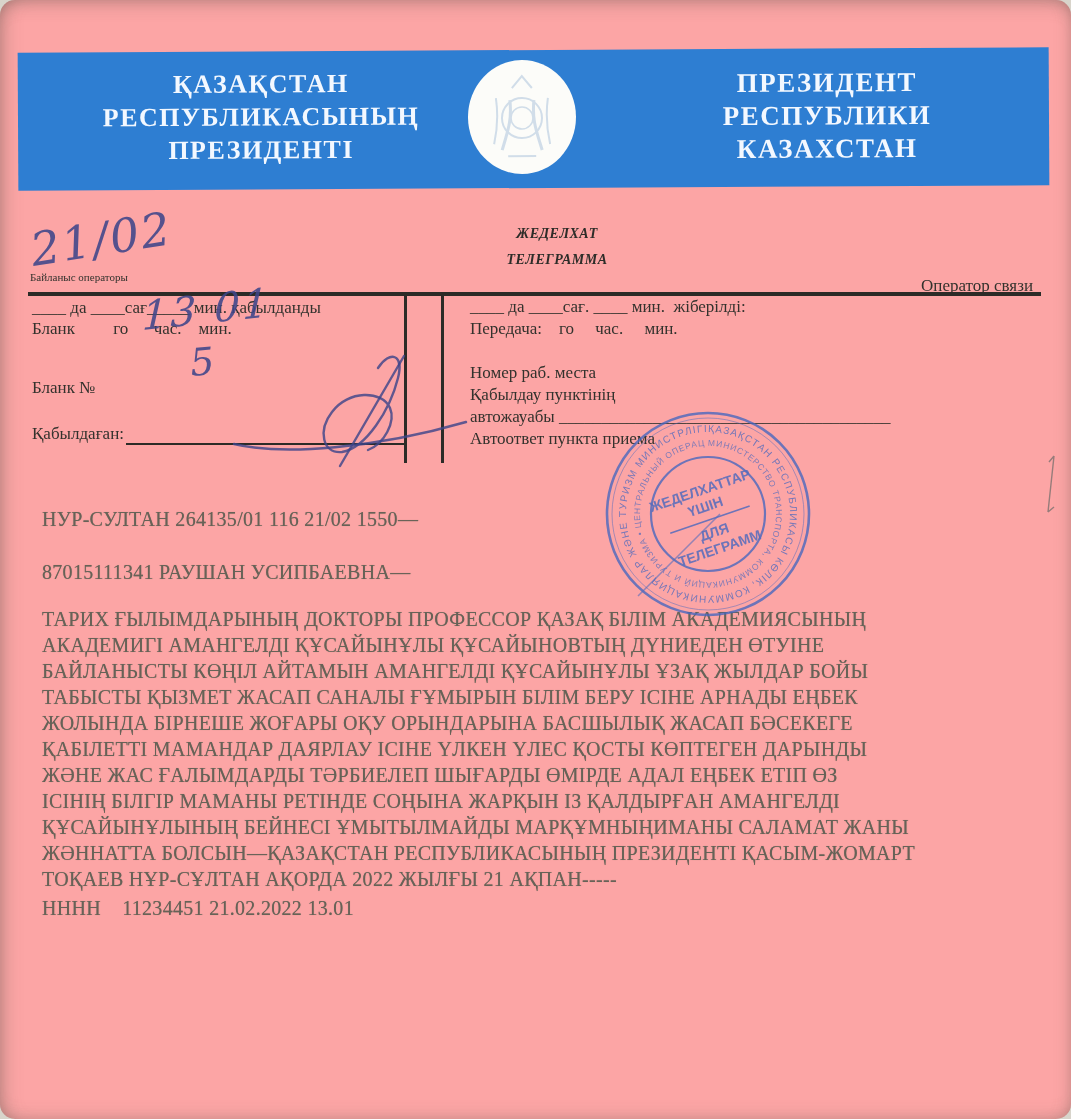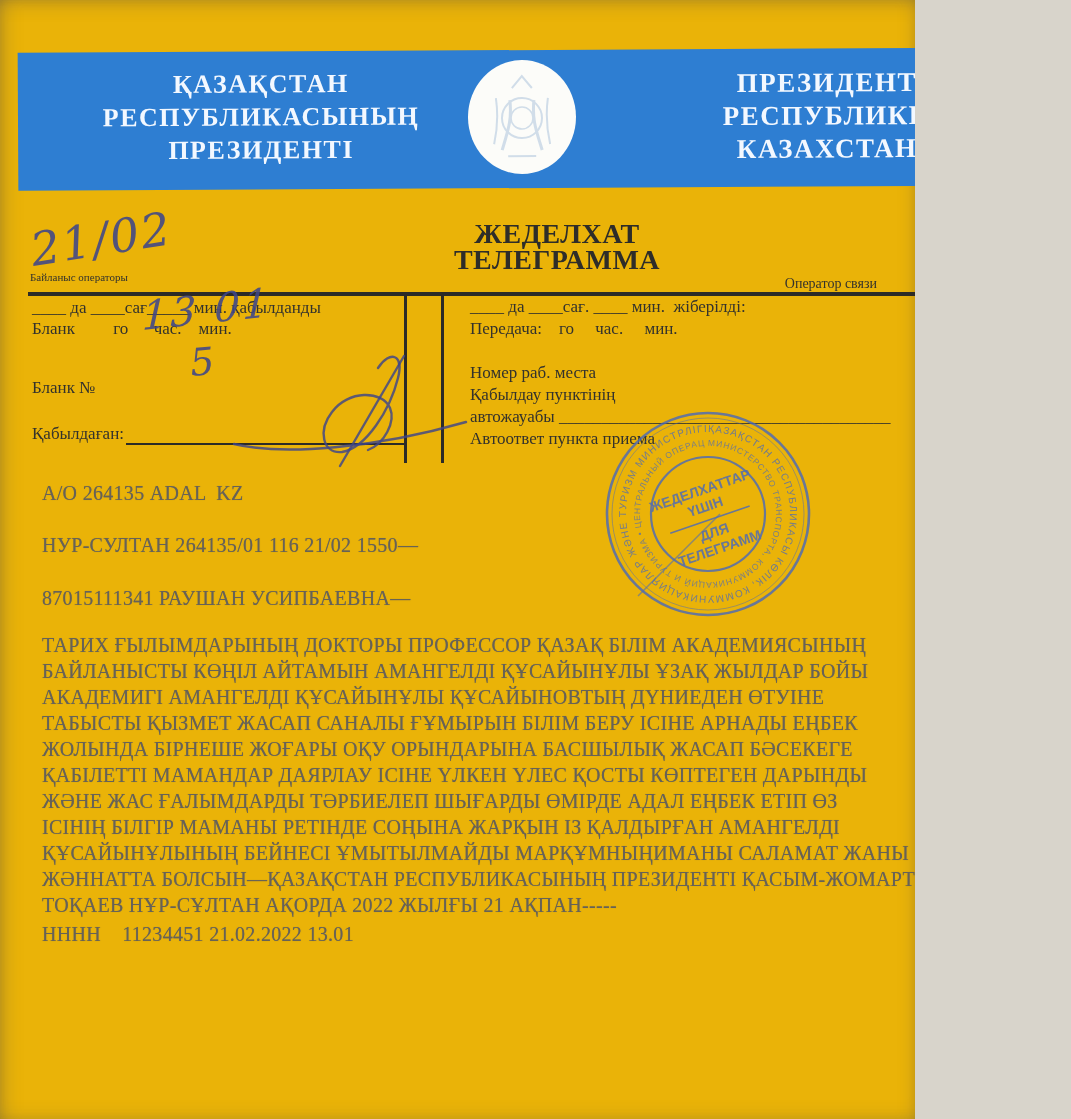--- a/index.html
+++ b/index.html
@@ -1,36 +1,36 @@
 <!DOCTYPE html>
 <html><head>
 <meta charset="utf-8">
 <style>
   html,body{margin:0;padding:0;background:#d8d4cb;}
-  .page{position:relative;width:915px;height:1119px;background:#eab308;overflow:hidden;
+  .page{position:relative;width:1071px;height:1119px;background:#fca5a5;overflow:hidden;
         font-family:"Liberation Serif", serif;
         box-shadow:inset 14px 0 20px -14px rgba(90,85,75,.5),
                    inset -12px 0 18px -14px rgba(90,85,75,.4),
                    inset 0 16px 20px -16px rgba(90,85,75,.45),
-                   inset 0 -14px 20px -16px rgba(90,85,75,.3);}
+                   inset 0 -14px 20px -16px rgba(90,85,75,.3);border-radius:15px;}
   
   .band{position:absolute;left:18px;top:50px;width:1031px;height:138px;background:#2e7ed2;
         transform:rotate(-0.3deg);}
   .band-title{position:absolute;color:#f3f8ff;font-weight:bold;text-align:center;
         font-size:26px;line-height:33px;letter-spacing:1.5px;}
   .band-left{left:58px;top:16px;width:370px;}
   .band-right{right:62px;top:18px;width:320px;font-size:27px;}
   .emblem{position:absolute;left:450px;top:10px;width:108px;height:114px;border-radius:50%;
         background:#fcfcf9;}
   .emblem svg{position:absolute;left:0;top:0;}
   
   .tg-title{position:absolute;top:221px;left:437px;width:240px;text-align:center;
-        font-weight:bold;font-size:28px;line-height:26px;letter-spacing:.5px;color:#2e2d29;}
+        font-weight:bold;font-size:14px;line-height:26px;letter-spacing:.5px;color:#2e2d29;font-style:italic;}
   .op-left{position:absolute;left:30px;top:271px;font-size:11px;color:#33322d;}
-  .op-right{position:absolute;right:38px;top:276px;font-size:14px;color:#33322d;}
+  .op-right{position:absolute;right:38px;top:276px;font-size:17px;color:#33322d;}
   .rule{position:absolute;left:28px;top:292px;width:1013px;height:4px;background:#2c2b27;}
   .vline{position:absolute;top:296px;width:3px;height:167px;background:#2c2b27;}
   .v1{left:404px;} .v2{left:441px;}
   .fline{position:absolute;font-size:17px;color:#33322d;white-space:pre;}
   .l1{left:32px;top:298px;} .l2{left:32px;top:319px;}
   .l3{left:32px;top:378px;} .l4{left:32px;top:424px;}
   .l4u{position:absolute;left:126px;top:443px;width:278px;border-bottom:2px solid #2c2b27;}
   .r1{left:470px;top:297px;} .r2{left:470px;top:319px;}
   .r3{left:470px;top:341px;} .r4{left:470px;top:363px;}
   .r5{left:470px;top:385px;} .r6{left:470px;top:407px;}
@@ -101,29 +101,28 @@
   <div class="l4u"></div>
 
   <div class="fline r1">____ да ____сағ. ____ мин.  жіберілді:</div>
   <div class="fline r2">Передача:    го     час.     мин.</div>
   <div class="fline r4">Номер раб. места</div>
   <div class="fline r5">Қабылдау пунктінің</div>
   <div class="fline r6">автожауабы _______________________________________</div>
   <div class="fline r7">Автоответ пункта приема</div>
 
   <div class="body">
-    <div class="tline">А/О 264135 ADAL  KZ</div>
     <div class="tline gap26">НУР-СУЛТАН 264135/01 116 21/02 1550—</div>
     <div class="gap27">
       <div class="tline">87015111341 РАУШАН УСИПБАЕВНА—</div>
     </div>
     <div class="gap21">
       <div class="tline">ТАРИХ ҒЫЛЫМДАРЫНЫҢ ДОКТОРЫ ПРОФЕССОР ҚАЗАҚ БІЛІМ АКАДЕМИЯСЫНЫҢ</div>
+      <div class="tline">АКАДЕМИГІ АМАНГЕЛДІ ҚҰСАЙЫНҰЛЫ ҚҰСАЙЫНОВТЫҢ ДҮНИЕДЕН ӨТУІНЕ</div>
       <div class="tline">БАЙЛАНЫСТЫ КӨҢІЛ АЙТАМЫН АМАНГЕЛДІ ҚҰСАЙЫНҰЛЫ ҰЗАҚ ЖЫЛДАР БОЙЫ</div>
-      <div class="tline">АКАДЕМИГІ АМАНГЕЛДІ ҚҰСАЙЫНҰЛЫ ҚҰСАЙЫНОВТЫҢ ДҮНИЕДЕН ӨТУІНЕ</div>
       <div class="tline">ТАБЫСТЫ ҚЫЗМЕТ ЖАСАП САНАЛЫ ҒҰМЫРЫН БІЛІМ БЕРУ ІСІНЕ АРНАДЫ ЕҢБЕК</div>
       <div class="tline">ЖОЛЫНДА БІРНЕШЕ ЖОҒАРЫ ОҚУ ОРЫНДАРЫНА БАСШЫЛЫҚ ЖАСАП БӘСЕКЕГЕ</div>
       <div class="tline">ҚАБІЛЕТТІ МАМАНДАР ДАЯРЛАУ ІСІНЕ ҮЛКЕН ҮЛЕС ҚОСТЫ КӨПТЕГЕН ДАРЫНДЫ</div>
       <div class="tline">ЖӘНЕ ЖАС ҒАЛЫМДАРДЫ ТӘРБИЕЛЕП ШЫҒАРДЫ ӨМІРДЕ АДАЛ ЕҢБЕК ЕТІП ӨЗ</div>
       <div class="tline">ІСІНІҢ БІЛГІР МАМАНЫ РЕТІНДЕ СОҢЫНА ЖАРҚЫН ІЗ ҚАЛДЫРҒАН АМАНГЕЛДІ</div>
       <div class="tline">ҚҰСАЙЫНҰЛЫНЫҢ БЕЙНЕСІ ҰМЫТЫЛМАЙДЫ МАРҚҰМНЫҢИМАНЫ САЛАМАТ ЖАНЫ</div>
       <div class="tline">ЖӘННАТТА БОЛСЫН—ҚАЗАҚСТАН РЕСПУБЛИКАСЫНЫҢ ПРЕЗИДЕНТІ ҚАСЫМ-ЖОМАРТ</div>
       <div class="tline">ТОҚАЕВ НҰР-СҰЛТАН АҚОРДА 2022 ЖЫЛҒЫ 21 АҚПАН-----</div>
     </div>
     <div class="tline gap2">НННН    11234451 21.02.2022 13.01</div>

